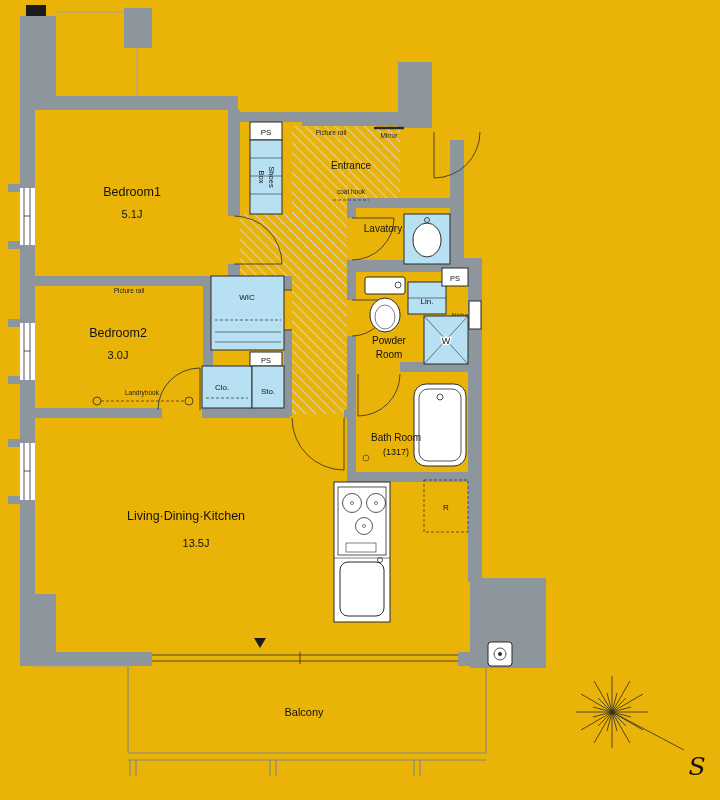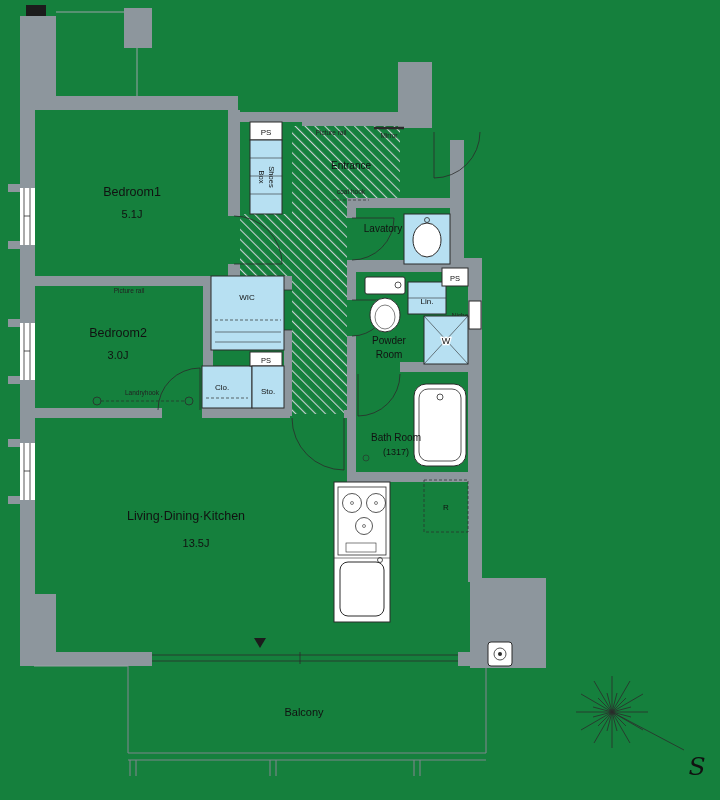--- a/index.html
+++ b/index.html
@@ -1,16 +1,16 @@
 <!DOCTYPE html>
 <html style="--wall: #8d969d; --fixture: #b7e0f2; --hatch: #cbd1d4; --ink: #2b2b2b;"><head>
 <meta charset="utf-8">
 <style>
   html,body{margin:0;padding:0;background:#fff;}
-  .page{width:720px;height:800px;position:relative;background:#15803d;overflow:hidden;}
+  .page{width:720px;height:800px;position:relative;background:#eab308;overflow:hidden;}
   svg text{font-family:"Liberation Sans",sans-serif;fill:#111;text-anchor:middle;}
   .wall{fill:var(--wall);}
   .blk{fill:#1c1c1c;}
   .fix{fill:var(--fixture);stroke:var(--ink);stroke-width:1;}
   .white{fill:#fff;stroke:var(--ink);stroke-width:1;}
   .thin{stroke:var(--ink);stroke-width:0.8;fill:none;}
   .thin2{stroke:var(--ink);stroke-width:0.6;fill:none;}
   .door{stroke:var(--ink);stroke-width:0.8;fill:none;}
   .dash{stroke:var(--ink);stroke-width:0.7;fill:none;stroke-dasharray:3 2;}
   .bline{stroke:#7d868c;stroke-width:1.1;fill:none;}

